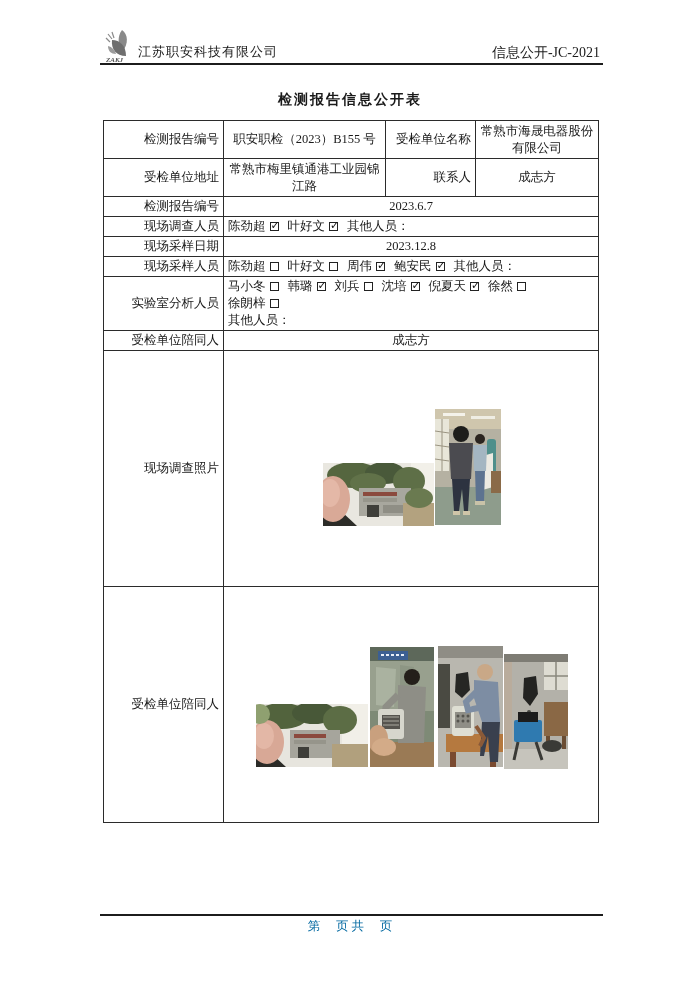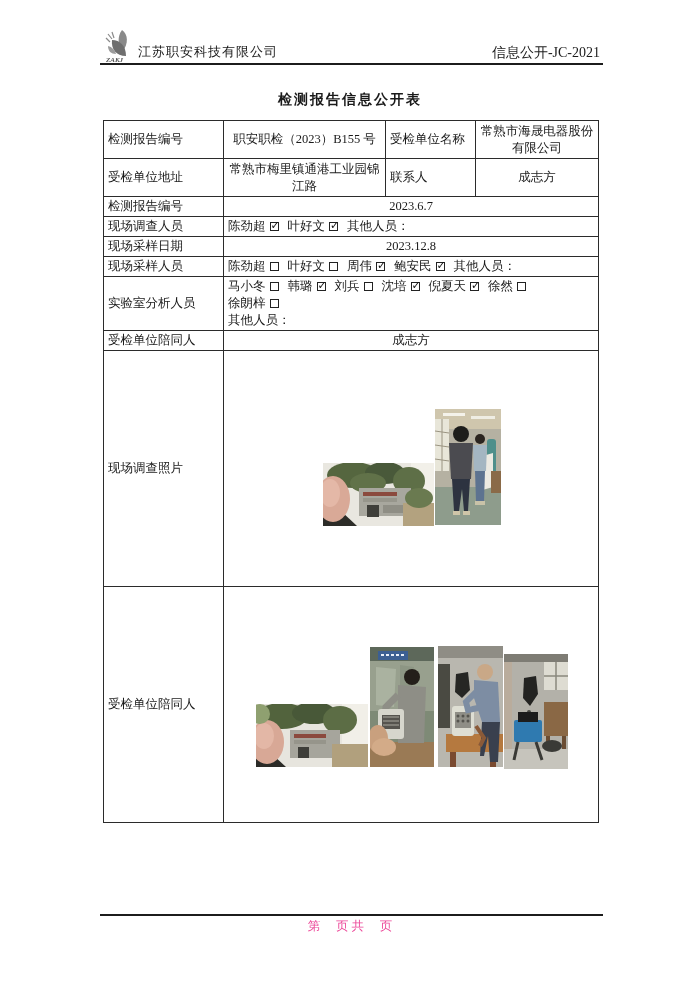--- a/index.html
+++ b/index.html
@@ -14,35 +14,35 @@
   .doc-code { position:absolute; left:478px; top:44px; width:122px; text-align:right; font-size:14px; }
   .header-rule { position:absolute; left:100px; top:63px; width:503px; height:2px; background:#1c1c1c; }
   
   .title { position:absolute; left:0; top:91px; width:100%; text-align:center;
            font-size:14px; font-weight:bold; letter-spacing:2px; }
   
   table.form { position:absolute; left:103px; top:120px; width:495px;
                border-collapse:collapse; table-layout:fixed; }
   table.form td { border:1px solid #2b2b2b; font-size:12.5px; padding:1px 4px;
                   vertical-align:middle; overflow:hidden; }
-  td.lbl { text-align:left; padding:1px 2px; }
+  td.lbl { text-align:right; padding:1px 2px; }
   td.ctr { text-align:center; }
   td.chk-cell { padding-left:7px; }
   .member { margin-right:9px; white-space:nowrap; }
   .checkbox { display:inline-block; width:9px; height:9px; border:1.4px solid #222;
               margin-left:4px; vertical-align:-1px; position:relative; background:#fff; }
   .checkbox.checked::after { content:"\2713"; position:absolute; left:0; top:-4px;
               font-size:11px; font-weight:bold; color:#111;
               font-family:"DejaVu Sans", sans-serif; }
   .photo-cell { position:relative; padding:0; }
   .photo { position:absolute; display:block; }
   
   .note { position:absolute; left:104px; top:831px; font-size:12.5px; }
   .footer-rule { position:absolute; left:100px; top:914px; width:503px; height:1.5px; background:#1c1c1c; }
-  .footer-text { position:absolute; left:0; top:918px; width:100%; text-align:center; font-size:12.5px; color:#ec4899; }
+  .footer-text { position:absolute; left:0; top:918px; width:100%; text-align:center; font-size:12.5px; color:#0369a1; }
 </style>
 </head>
 <body>
 
 <div class="page">
 
   <svg class="logo" viewBox="0 0 38 38">
     <path d="M20 4 C26 8 27 18 20 26 C16 20 15 10 20 4 Z" fill="#8a8a8a"></path>
     <path d="M10 14 C18 14 24 20 24 30 C14 30 9 23 10 14 Z" fill="#6f6f6f"></path>
     <path d="M6 20 C10 21 13 24 14 28 C9 28 6 25 6 20 Z" fill="#9c9c9c"></path>

